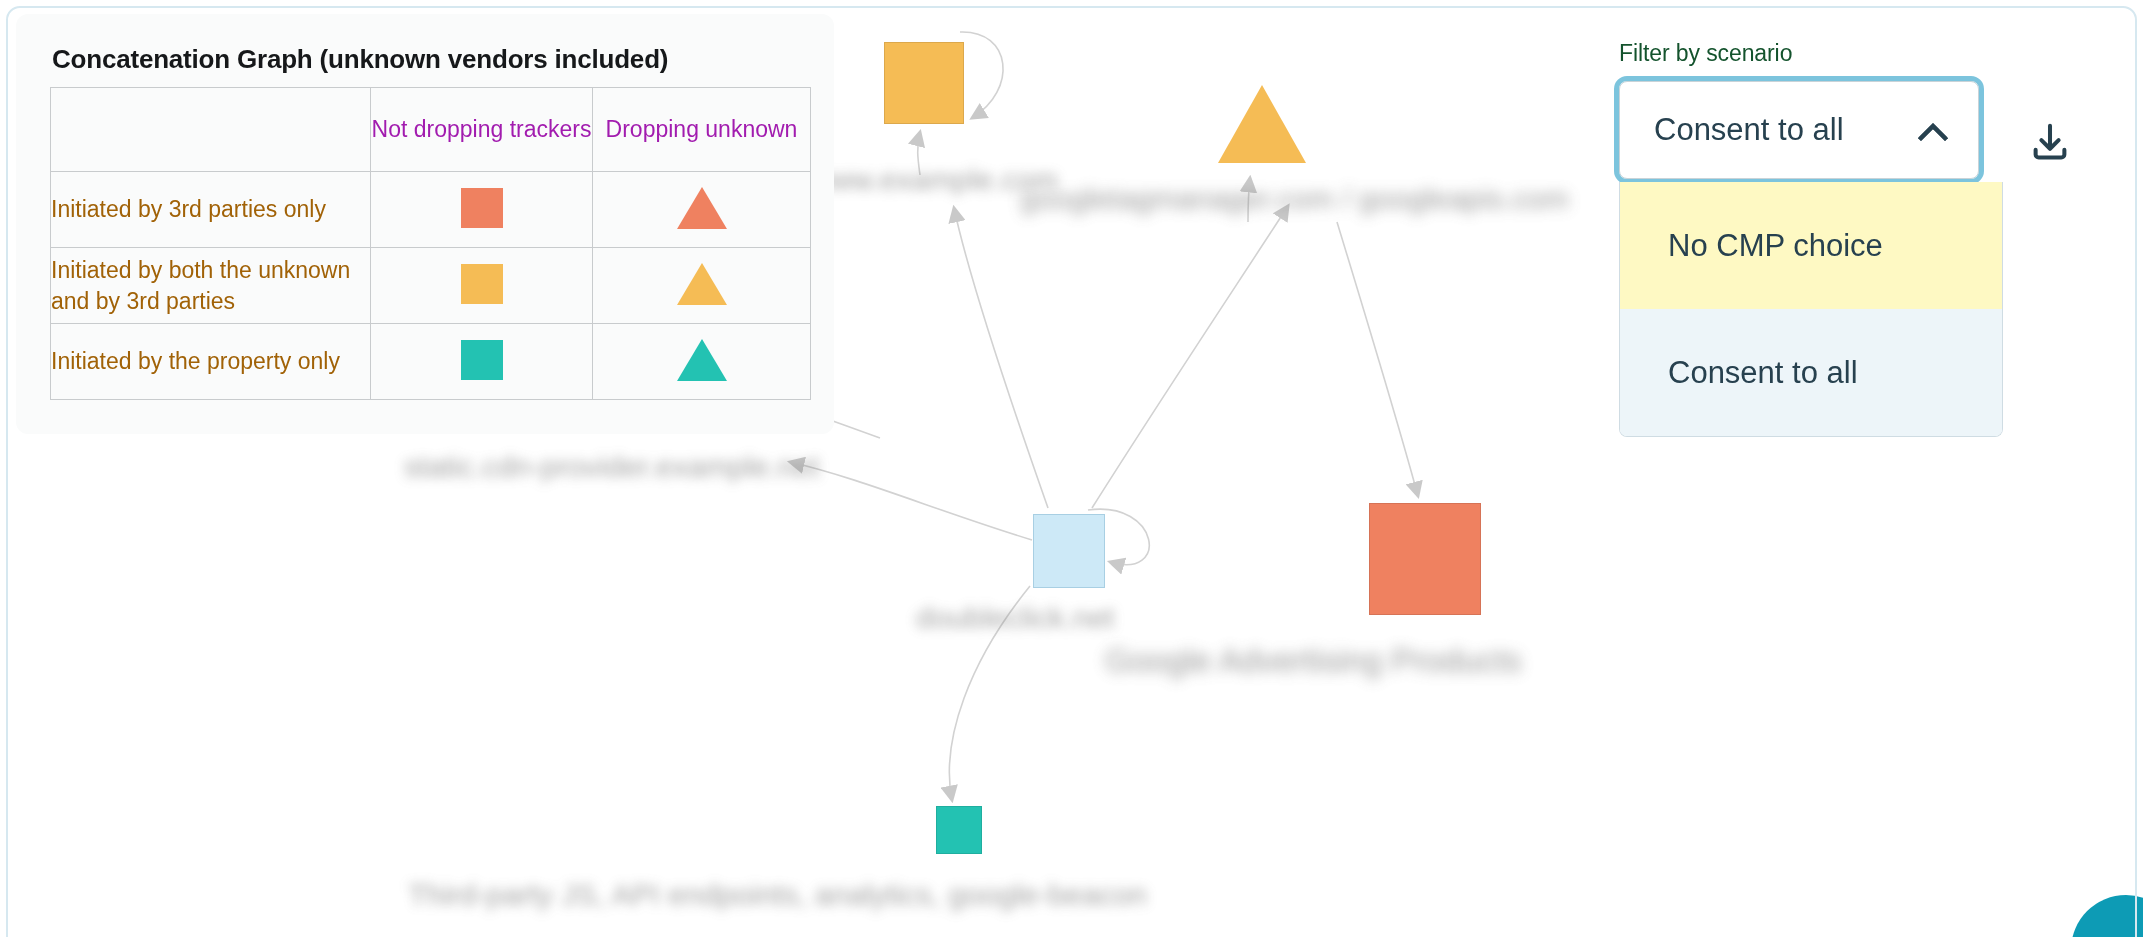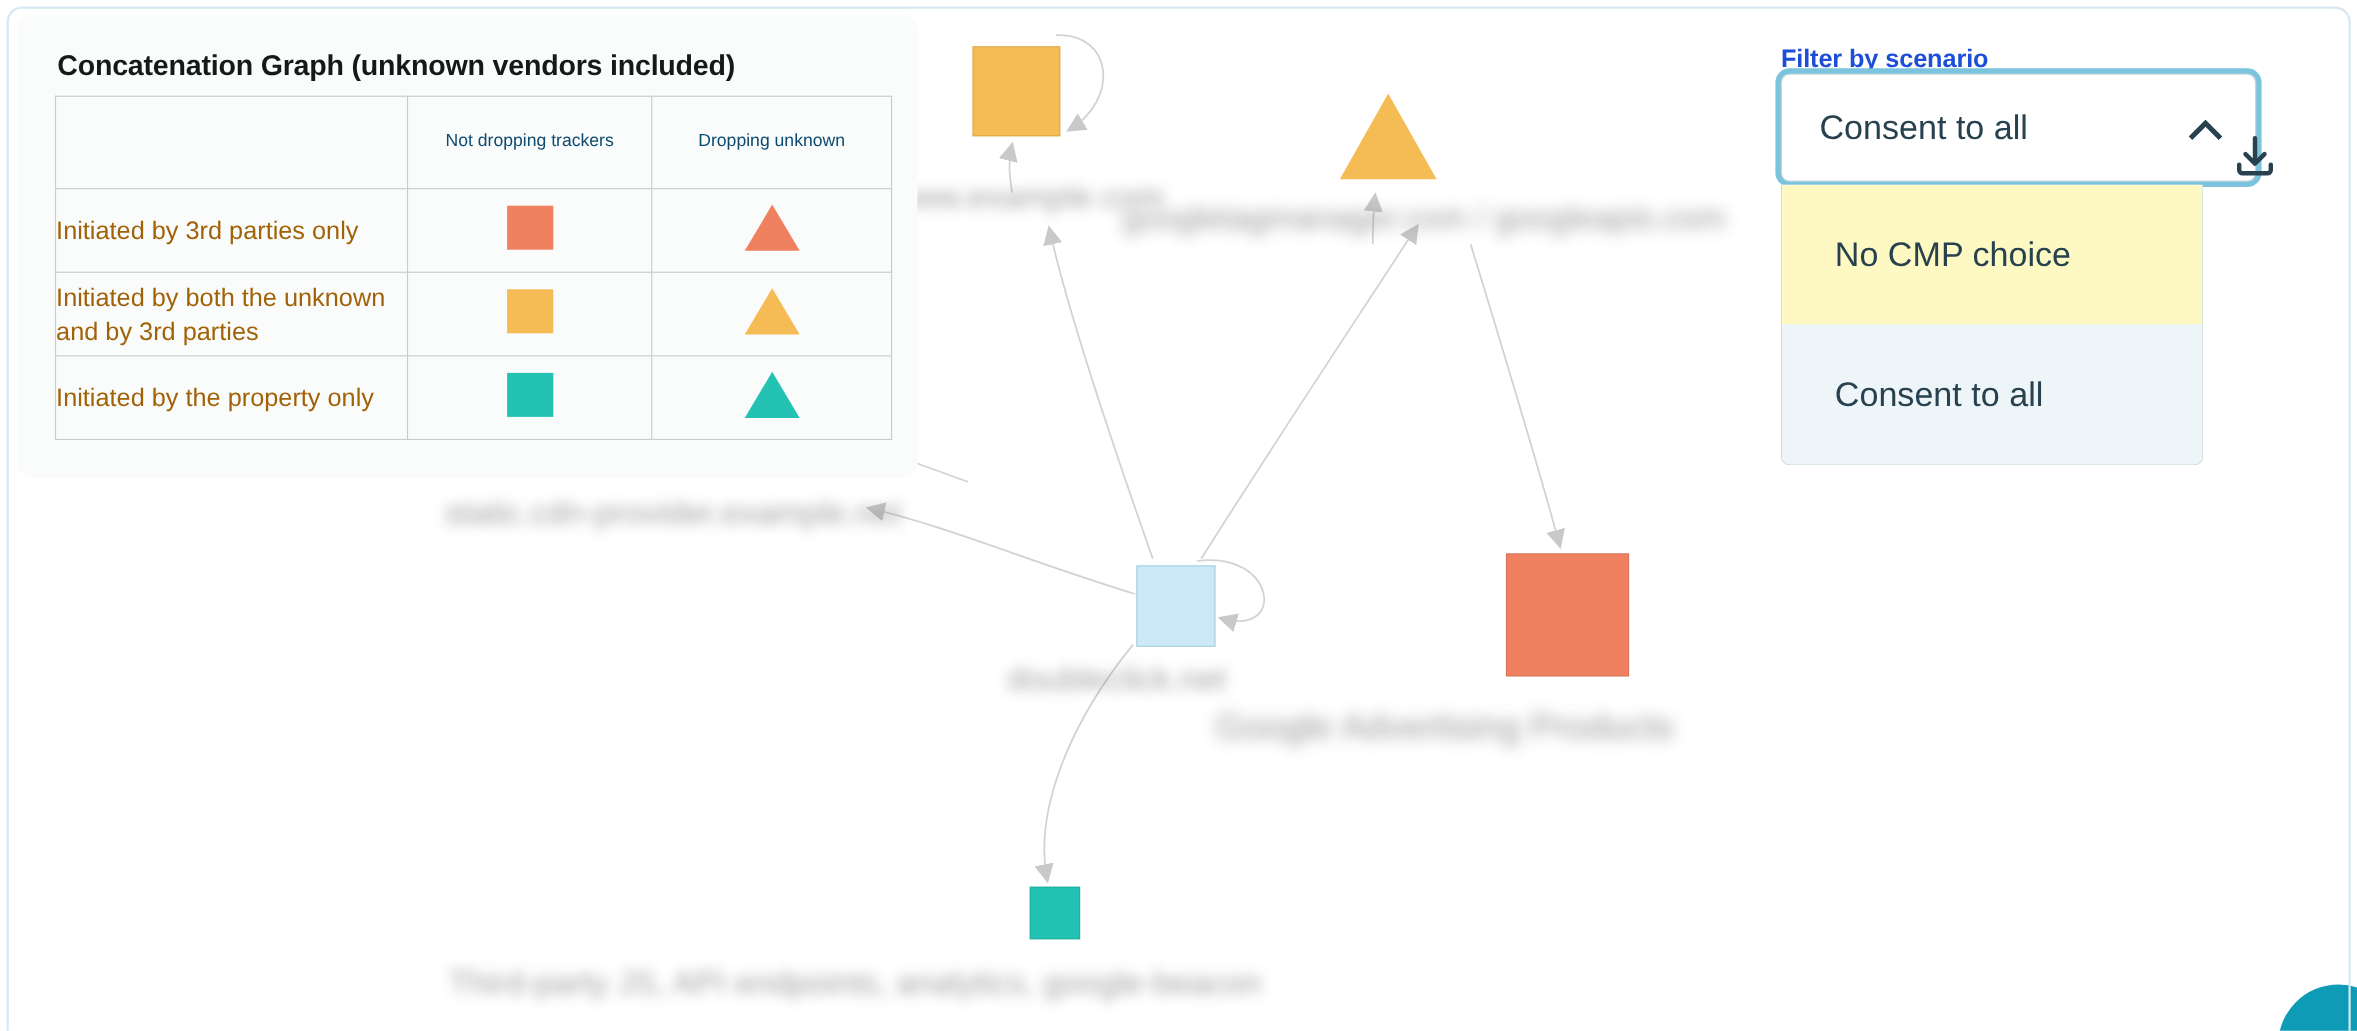--- a/index.html
+++ b/index.html
@@ -89,23 +89,23 @@
     padding: 0;
     vertical-align: middle;
   }
   .col-label  { width: 320px; }
   .col-nodrop { width: 222px; }
   .col-drop   { width: 218px; }
 
   .th-cell {
     height: 84px;
     text-align: center;
-    font-size: 16px;
+    font-size: 23px;
     font-weight: normal;
-    color: #0c4a6e;
+    color: #a21caf;
     line-height: 1.28;
     padding: 6px 10px;
   }
   .row-label {
     font-size: 23px;
     color: #a16207;
     padding: 14px 10px 14px 13px;
     line-height: 1.32;
     height: 76px;
   }
@@ -124,26 +124,26 @@
   }
 
   
   .filter-area {
     position: absolute;
     left: 1619px; top: 40px;
     width: 420px;
   }
   .filter-label {
     font-size: 23px;
-    font-weight: bold;
-    color: #1d4ed8;
-    margin-bottom: 0;
+    font-weight: normal;
+    color: #14532d;
+    margin-bottom: 14px;
     letter-spacing: -0.1px;
   }
-  .select-wrap { position: relative; width: 432px; }
+  .select-wrap { position: relative; width: 360px; }
   .select-box {
     position: relative;
     height: 98px;
     background: #ffffff;
     border: 1px solid #c9d3d8;
     border-radius: 8px;
     outline: 5px solid #7cc4dd;
     display: flex;
     align-items: center;
     padding: 0 24px 0 34px;

